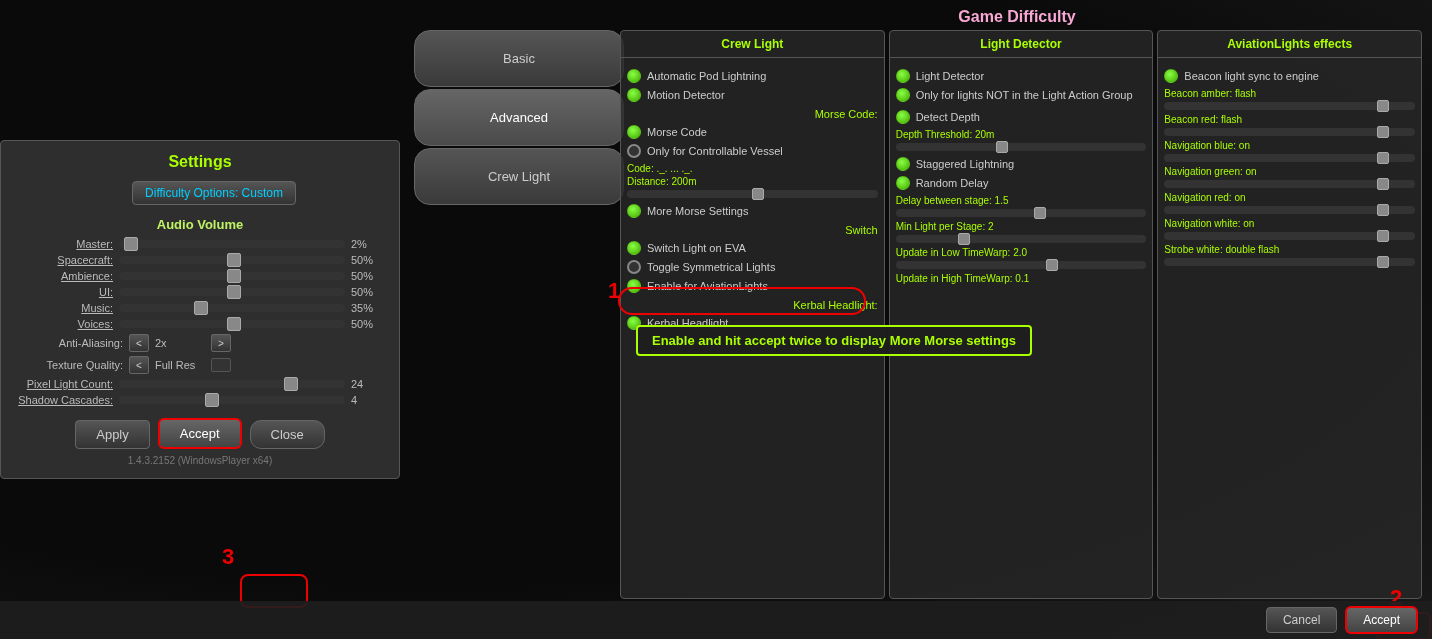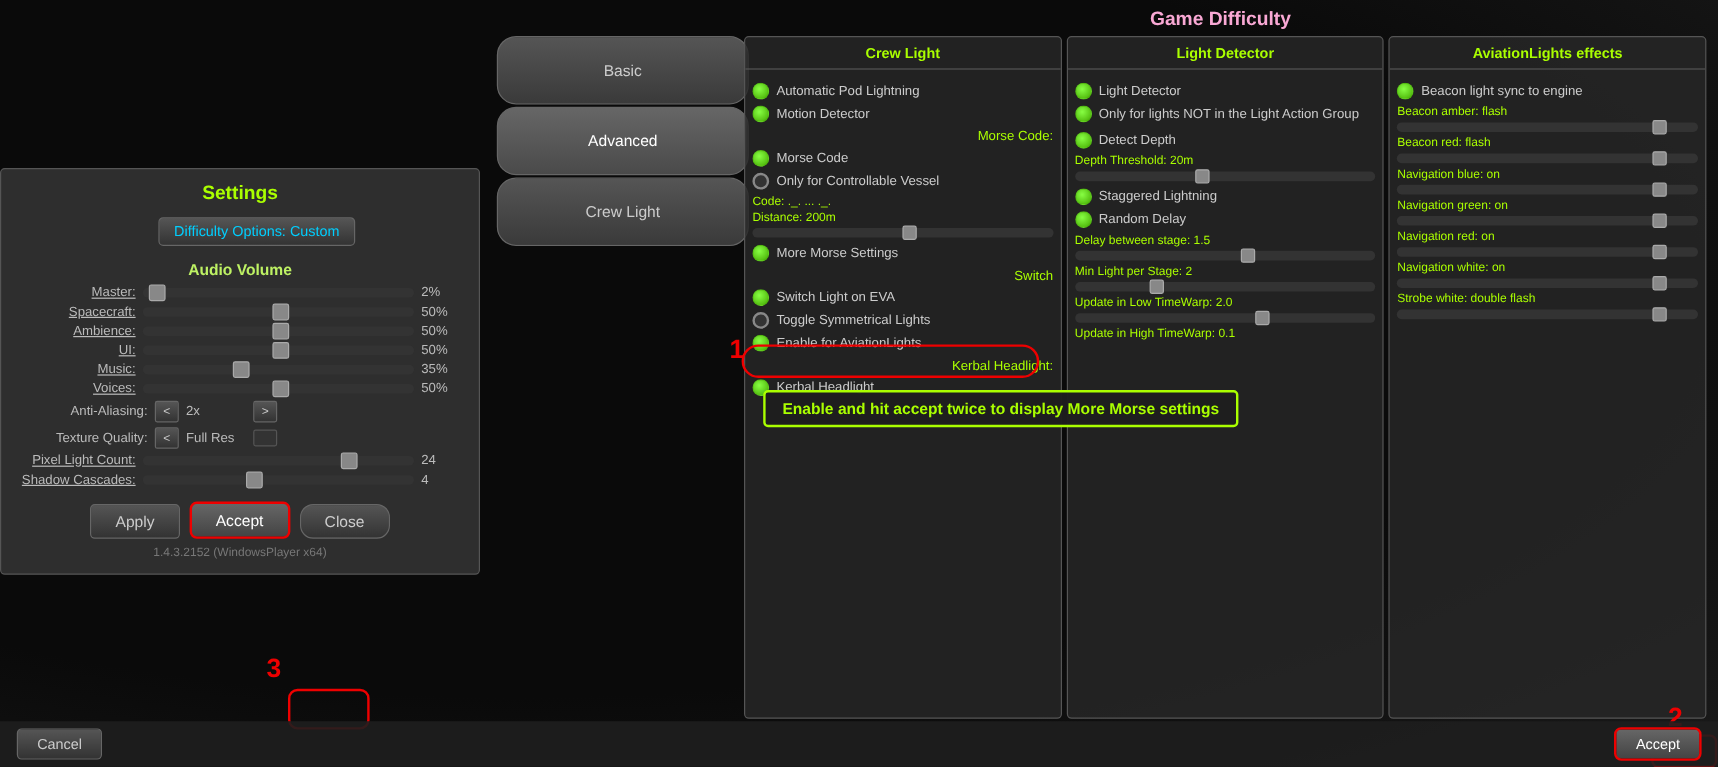--- a/index.html
+++ b/index.html
@@ -348,21 +348,21 @@
     
     .bottom-bar {
       position: absolute;
       bottom: 0;
       right: 0;
       left: 0;
       height: 38px;
       background: rgba(30,30,30,0.9);
       display: flex;
       align-items: center;
-      justify-content: space-between;
+      justify-content: flex-end;
       padding: 0 14px;
       gap: 8px;
     }
     .btn-cancel {
       background: linear-gradient(to bottom, #555, #333);
       border: 1px solid #666;
       border-radius: 4px;
       padding: 5px 16px;
       color: #ccc;
       font-size: 12px;

